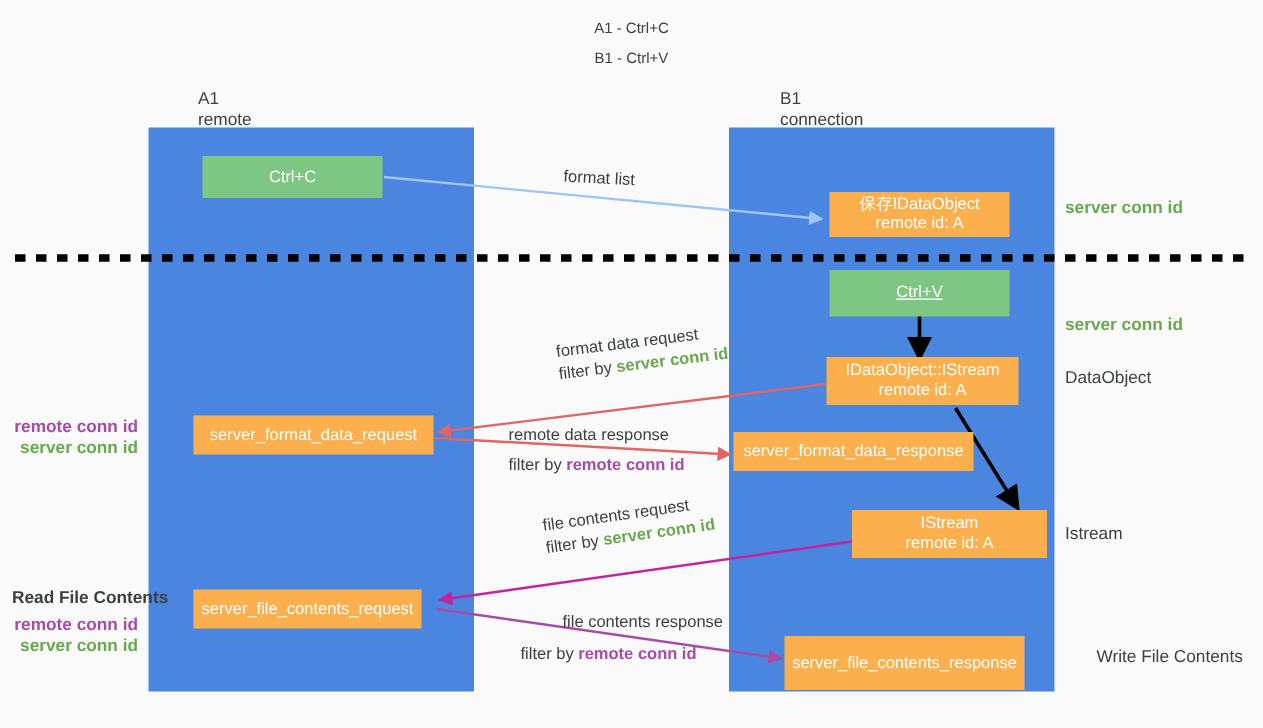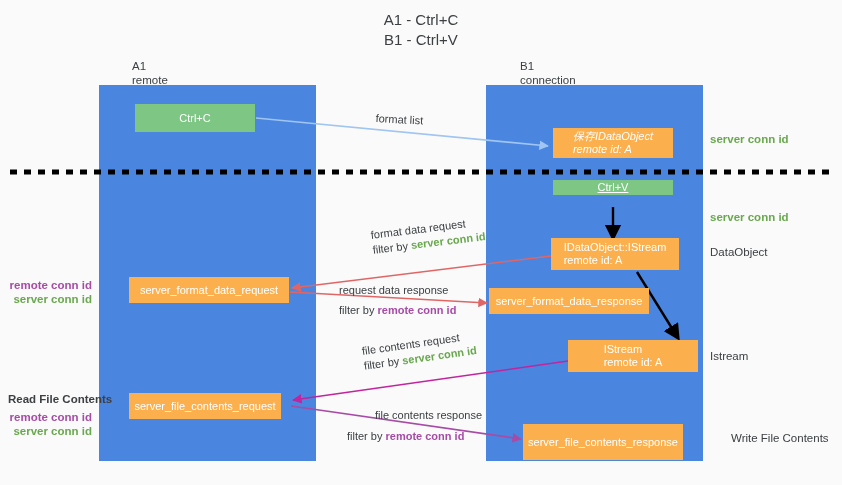--- a/index.html
+++ b/index.html
@@ -22,21 +22,21 @@
     height: 485px;
   }
   .abs { position: absolute; }
 
   
   .title {
     position: absolute;
     left: 0; top: 10px;
     width: 842px;
     text-align: center;
-    font-size: 15px;
+    font-size: 10px;
     line-height: 20px;
     color: #3c4043;
     white-space: pre-line;
   }
 
   
   .lane-header {
     position: absolute;
     font-size: 11.5px;
     line-height: 14px;
@@ -50,21 +50,21 @@
     background: #4a86e0;
   }
 
   
   .node {
     position: absolute;
     box-sizing: border-box;
     display: flex;
     align-items: center;
     justify-content: center;
-    text-align: left;
+    text-align: center;
     color: #ffffff;
     font-size: 11px;
     line-height: 13px;
     white-space: pre-line;
     padding: 2px 0;
   }
   .node.green { background: #7dc683; }
   .node.orange { background: #fbb04d; }
 
   
@@ -147,24 +147,24 @@
 
     <line x1="290" y1="292" x2="487" y2="303" stroke="#e06666" stroke-width="1.6" marker-end="url(#ah-red)"></line>
 
     <line x1="568" y1="361" x2="293" y2="400" stroke="#c0259f" stroke-width="1.6" marker-end="url(#ah-magenta)"></line>
 
     <line x1="291" y1="406" x2="521" y2="439" stroke="#a64ca6" stroke-width="1.6" marker-end="url(#ah-purple)"></line>
   </svg>
 
   <div class="node green" style="left:135px; top:104px; width:120px; height:28px;">Ctrl+C</div>
 
-  <div class="node orange" style="left:553px; top:128px; width:120px; height:30px;font-style:italic;">保存IDataObject
+  <div class="node orange" style="left:553px; top:128px; width:120px; height:30px;">保存IDataObject
 remote id: A</div>
 
-  <div class="node green" style="left:553px; top:180px; width:120px; height:15px;text-decoration:underline;">Ctrl+V</div>
+  <div class="node green" style="left:553px; top:180px; width:120px; height:31px;text-decoration:underline;">Ctrl+V</div>
 
   <div class="node orange" style="left:551px; top:238px; width:128px; height:32px;">IDataObject::IStream
 remote id: A</div>
 
   <div class="node orange" style="left:489px; top:288px; width:160px; height:26px;">server_format_data_response</div>
 
   <div class="node orange" style="left:129px; top:277px; width:160px; height:26px;">server_format_data_request</div>
 
   <div class="node orange" style="left:568px; top:340px; width:130px; height:32px;">IStream
 remote id: A</div>
@@ -178,21 +178,21 @@
   </div>
 
   <div class="cap" style="left:370px; top:228px; transform:rotate(-7deg);">
     <div><span class="d">format data request</span></div>
     <div>
       <span class="d">filter by </span><span class="g">server conn id</span>
     </div>
   </div>
 
   <div class="cap" style="left:339px; top:283px;">
-    <div><span class="d">request data response</span></div>
+    <div><span class="d">remote data response</span></div>
     <div style="margin-left:0px; margin-top:5px;">
       <span class="d">filter by </span><span class="p">remote conn id</span>
     </div>
   </div>
 
   <div class="cap" style="left:361px; top:344px; transform:rotate(-8deg);">
     <div><span class="d">file contents request</span></div>
     <div>
       <span class="d">filter by </span><span class="g">server conn id</span>
     </div>

